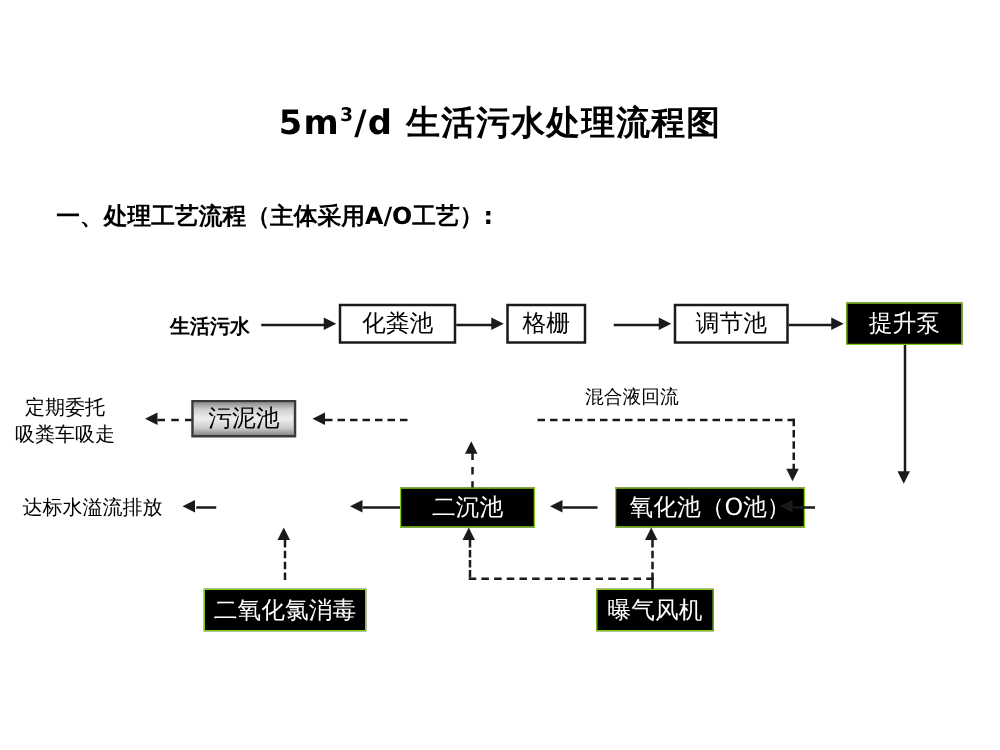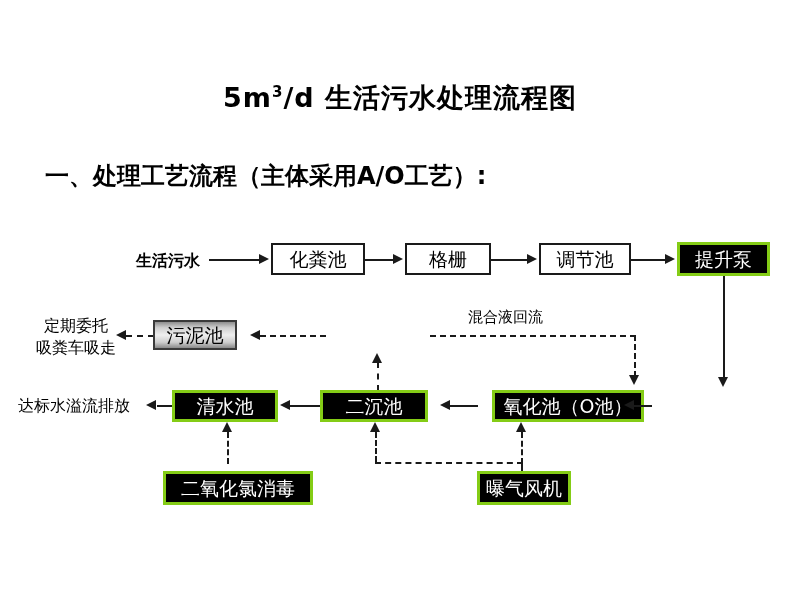--- a/index.html
+++ b/index.html
@@ -14,37 +14,37 @@
 
   
   .title{
     position:absolute;left:0;top:80px;width:800px;
     text-align:center;
     font-size:27px;font-weight:bold;letter-spacing:1px;
   }
   .title sup{font-size:15px;vertical-align:super;}
   .subtitle{
     position:absolute;left:45px;top:160px;
-    font-size:24px;font-weight:bold;letter-spacing:0px;
+    font-size:19px;font-weight:bold;letter-spacing:0px;
   }
 
   
   .node{
     position:absolute;
     display:flex;align-items:center;justify-content:center;
     box-sizing:border-box;
     font-size:19px;
     line-height:1;
     white-space:nowrap;
   }
   .node.white{
     background:#ffffff;border:2px solid #1a1a1a;color:#000;
   }
   .node.black{
-    background:#000000;border:3px solid #84cc16;color:#ffffff;
+    background:#000000;border:1px solid #84cc16;color:#ffffff;
   }
   .node.grey{
     background:linear-gradient(to bottom,#8e8e8e 0%,#cfcfcf 22%,#efefef 50%,#cdcdcd 78%,#8a8a8a 100%);
     border:2px solid #3a3a3a;color:#000;
   }
 
   
   .plain{
     position:absolute;font-size:16px;line-height:21px;
     white-space:nowrap;color:#000;
@@ -83,42 +83,42 @@
   <div class="hline" style="left:209px;top:259px;width:52px;"></div>
   <div class="ar right" style="left:259px;top:254px;"></div>
 
   <div class="node white" style="left:271px;top:243px;width:94px;height:32px;">
     <span>化粪池</span>
   </div>
 
   <div class="hline" style="left:365px;top:259px;width:30px;"></div>
   <div class="ar right" style="left:393px;top:254px;"></div>
 
-  <div class="node white" style="left:405px;top:243px;width:86px;height:32px;">
+  <div class="node white" style="left:405px;top:243px;width:64px;height:32px;">
     <span>格栅</span>
   </div>
 
   <div class="hline" style="left:491px;top:259px;width:38px;"></div>
   <div class="ar right" style="left:527px;top:254px;"></div>
 
   <div class="node white" style="left:539px;top:243px;width:92px;height:32px;">
     <span>调节池</span>
   </div>
 
   <div class="hline" style="left:631px;top:259px;width:36px;"></div>
   <div class="ar right" style="left:665px;top:254px;"></div>
 
   <div class="node black" style="left:677px;top:242px;width:93px;height:34px;">
     <span>提升泵</span>
   </div>
 
   <div class="vline" style="left:723px;top:276px;height:103px;"></div>
   <div class="ar down" style="left:718px;top:377px;"></div>
 
-  <div class="plain two" style="left:36px;top:315px;">
+  <div class="plain two" style="left:12px;top:315px;">
     <div>定期委托</div>
     <div>吸粪车吸走</div>
   </div>
 
   <div class="hdash" style="left:126px;top:335px;width:28px;"></div>
   <div class="ar left" style="left:116px;top:330px;"></div>
 
   <div class="node grey" style="left:153px;top:320px;width:84px;height:30px;">
     <span>污泥池</span>
   </div>
@@ -134,23 +134,20 @@
 
   <div class="hdash" style="left:430px;top:335px;width:206px;"></div>
   <div class="vdash" style="left:634px;top:335px;height:42px;"></div>
   <div class="ar down" style="left:629px;top:375px;"></div>
 
   <div class="plain" style="left:18px;top:395px;">达标水溢流排放</div>
 
   <div class="hline" style="left:157px;top:405px;width:16px;"></div>
   <div class="ar left" style="left:146px;top:400px;"></div>
 
-  <div class="node black" style="left:172px;top:390px;width:106px;height:32px;">
-    <span>清水池</span>
-  </div>
 
   <div class="hline" style="left:290px;top:405px;width:30px;"></div>
   <div class="ar left" style="left:280px;top:400px;"></div>
 
   <div class="node black" style="left:320px;top:390px;width:108px;height:32px;">
     <span>二沉池</span>
   </div>
 
   <div class="hline" style="left:450px;top:405px;width:28px;"></div>
   <div class="ar left" style="left:440px;top:400px;"></div>
@@ -159,21 +156,21 @@
     <span>氧化池（O池）</span>
   </div>
 
   <div class="hline" style="left:634px;top:405px;width:18px;"></div>
   <div class="ar left" style="left:624px;top:400px;"></div>
 
 
   <div class="vdash" style="left:227px;top:432px;height:32px;"></div>
   <div class="ar up" style="left:222px;top:422px;"></div>
 
-  <div class="node black" style="left:163px;top:471px;width:150px;height:34px;">
+  <div class="node black" style="left:163px;top:471px;width:130px;height:34px;">
     <span>二氧化氯消毒</span>
   </div>
 
   <div class="vdash" style="left:521px;top:432px;height:32px;"></div>
   <div class="ar up" style="left:516px;top:422px;"></div>
   <div class="vdash" style="left:521px;top:462px;height:12px;"></div>
 
   <div class="hdash" style="left:375px;top:462px;width:148px;"></div>
   <div class="vdash" style="left:375px;top:432px;height:30px;"></div>
   <div class="ar up" style="left:370px;top:422px;"></div>

